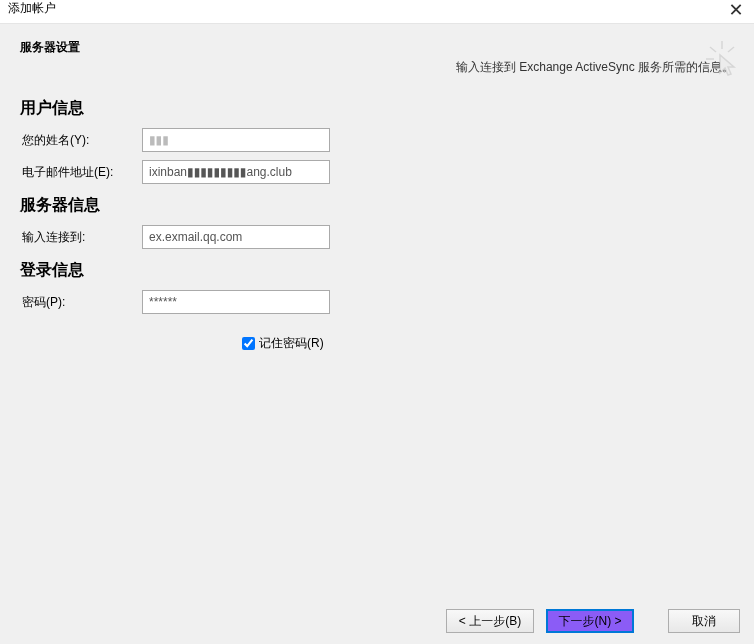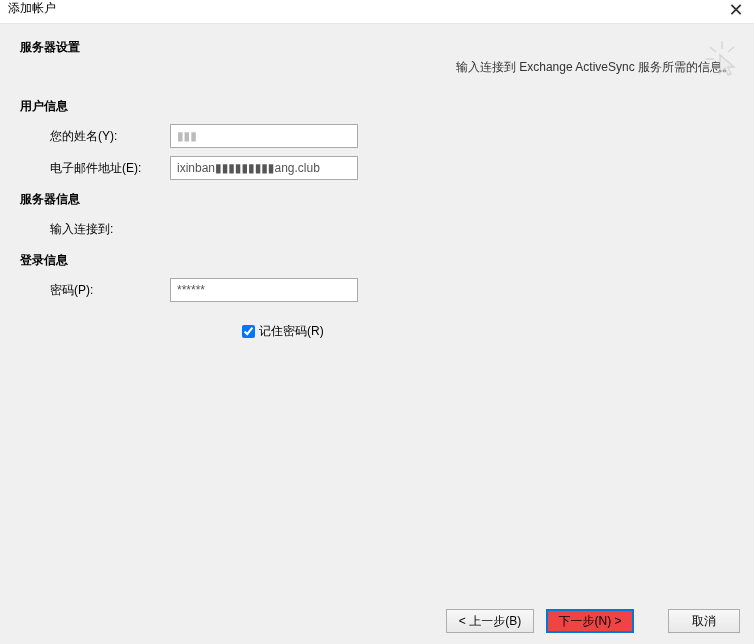--- a/index.html
+++ b/index.html
@@ -64,38 +64,37 @@
     .cursor-icon {
       position: absolute;
       right: -4px;
       top: 2px;
       opacity: 0.45;
     }
     .form-section {
       margin-bottom: 10px;
     }
     .section-heading {
-      font-size: 12px;
+      font-size: 16px;
       font-weight: bold;
       color: #000;
       margin-bottom: 8px;
       margin-top: 8px;
     }
     .form-row {
       display: flex;
       align-items: center;
       margin-bottom: 6px;
       min-height: 26px;
     }
     .form-label {
       width: 122px;
       font-size: 12px;
       color: #000;
       padding-left: 2px;
-      margin-left: 28px;
     }
     .form-input {
       width: 188px;
       height: 24px;
       background: #fff;
       border: 1px solid #aaa;
       padding: 0 6px;
       font-size: 12px;
       font-family: inherit;
       color: #555;
@@ -130,21 +129,21 @@
       border: 1px solid #adadad;
       background: linear-gradient(#f8f8f8, #e8e8e8);
       font-size: 12px;
       font-family: inherit;
       cursor: pointer;
       padding: 0 10px;
       color: #000;
     }
     .btn-default {
       border: 2px solid #0078d7;
-      background: #ef4444;
+      background: #8b5cf6;
     }
     .btn-cancel {
       min-width: 72px;
     }
     .sep-gap {
       width: 10px;
     }
   </style>
 </head>
 <body>
@@ -179,20 +178,21 @@
     <div class="form-row">
       <span class="form-label">电子邮件地址(E):</span>
       <input type="text" class="form-input" value="ixinban▮▮▮▮▮▮▮▮▮ang.club" style="">
     </div>
   </div>
 
   <div class="form-section">
     <div class="section-heading">服务器信息</div>
     <div class="form-row">
       <span class="form-label">输入连接到:</span>
+      <input type="text" class="form-input" value="ex.exmail.qq.com" style="">
     </div>
   </div>
 
   <div class="form-section">
     <div class="section-heading">登录信息</div>
     <div class="form-row">
       <span class="form-label">密码(P):</span>
       <input type="text" class="form-input" value="******" style="">
     </div>
     <div class="checkbox-row">

